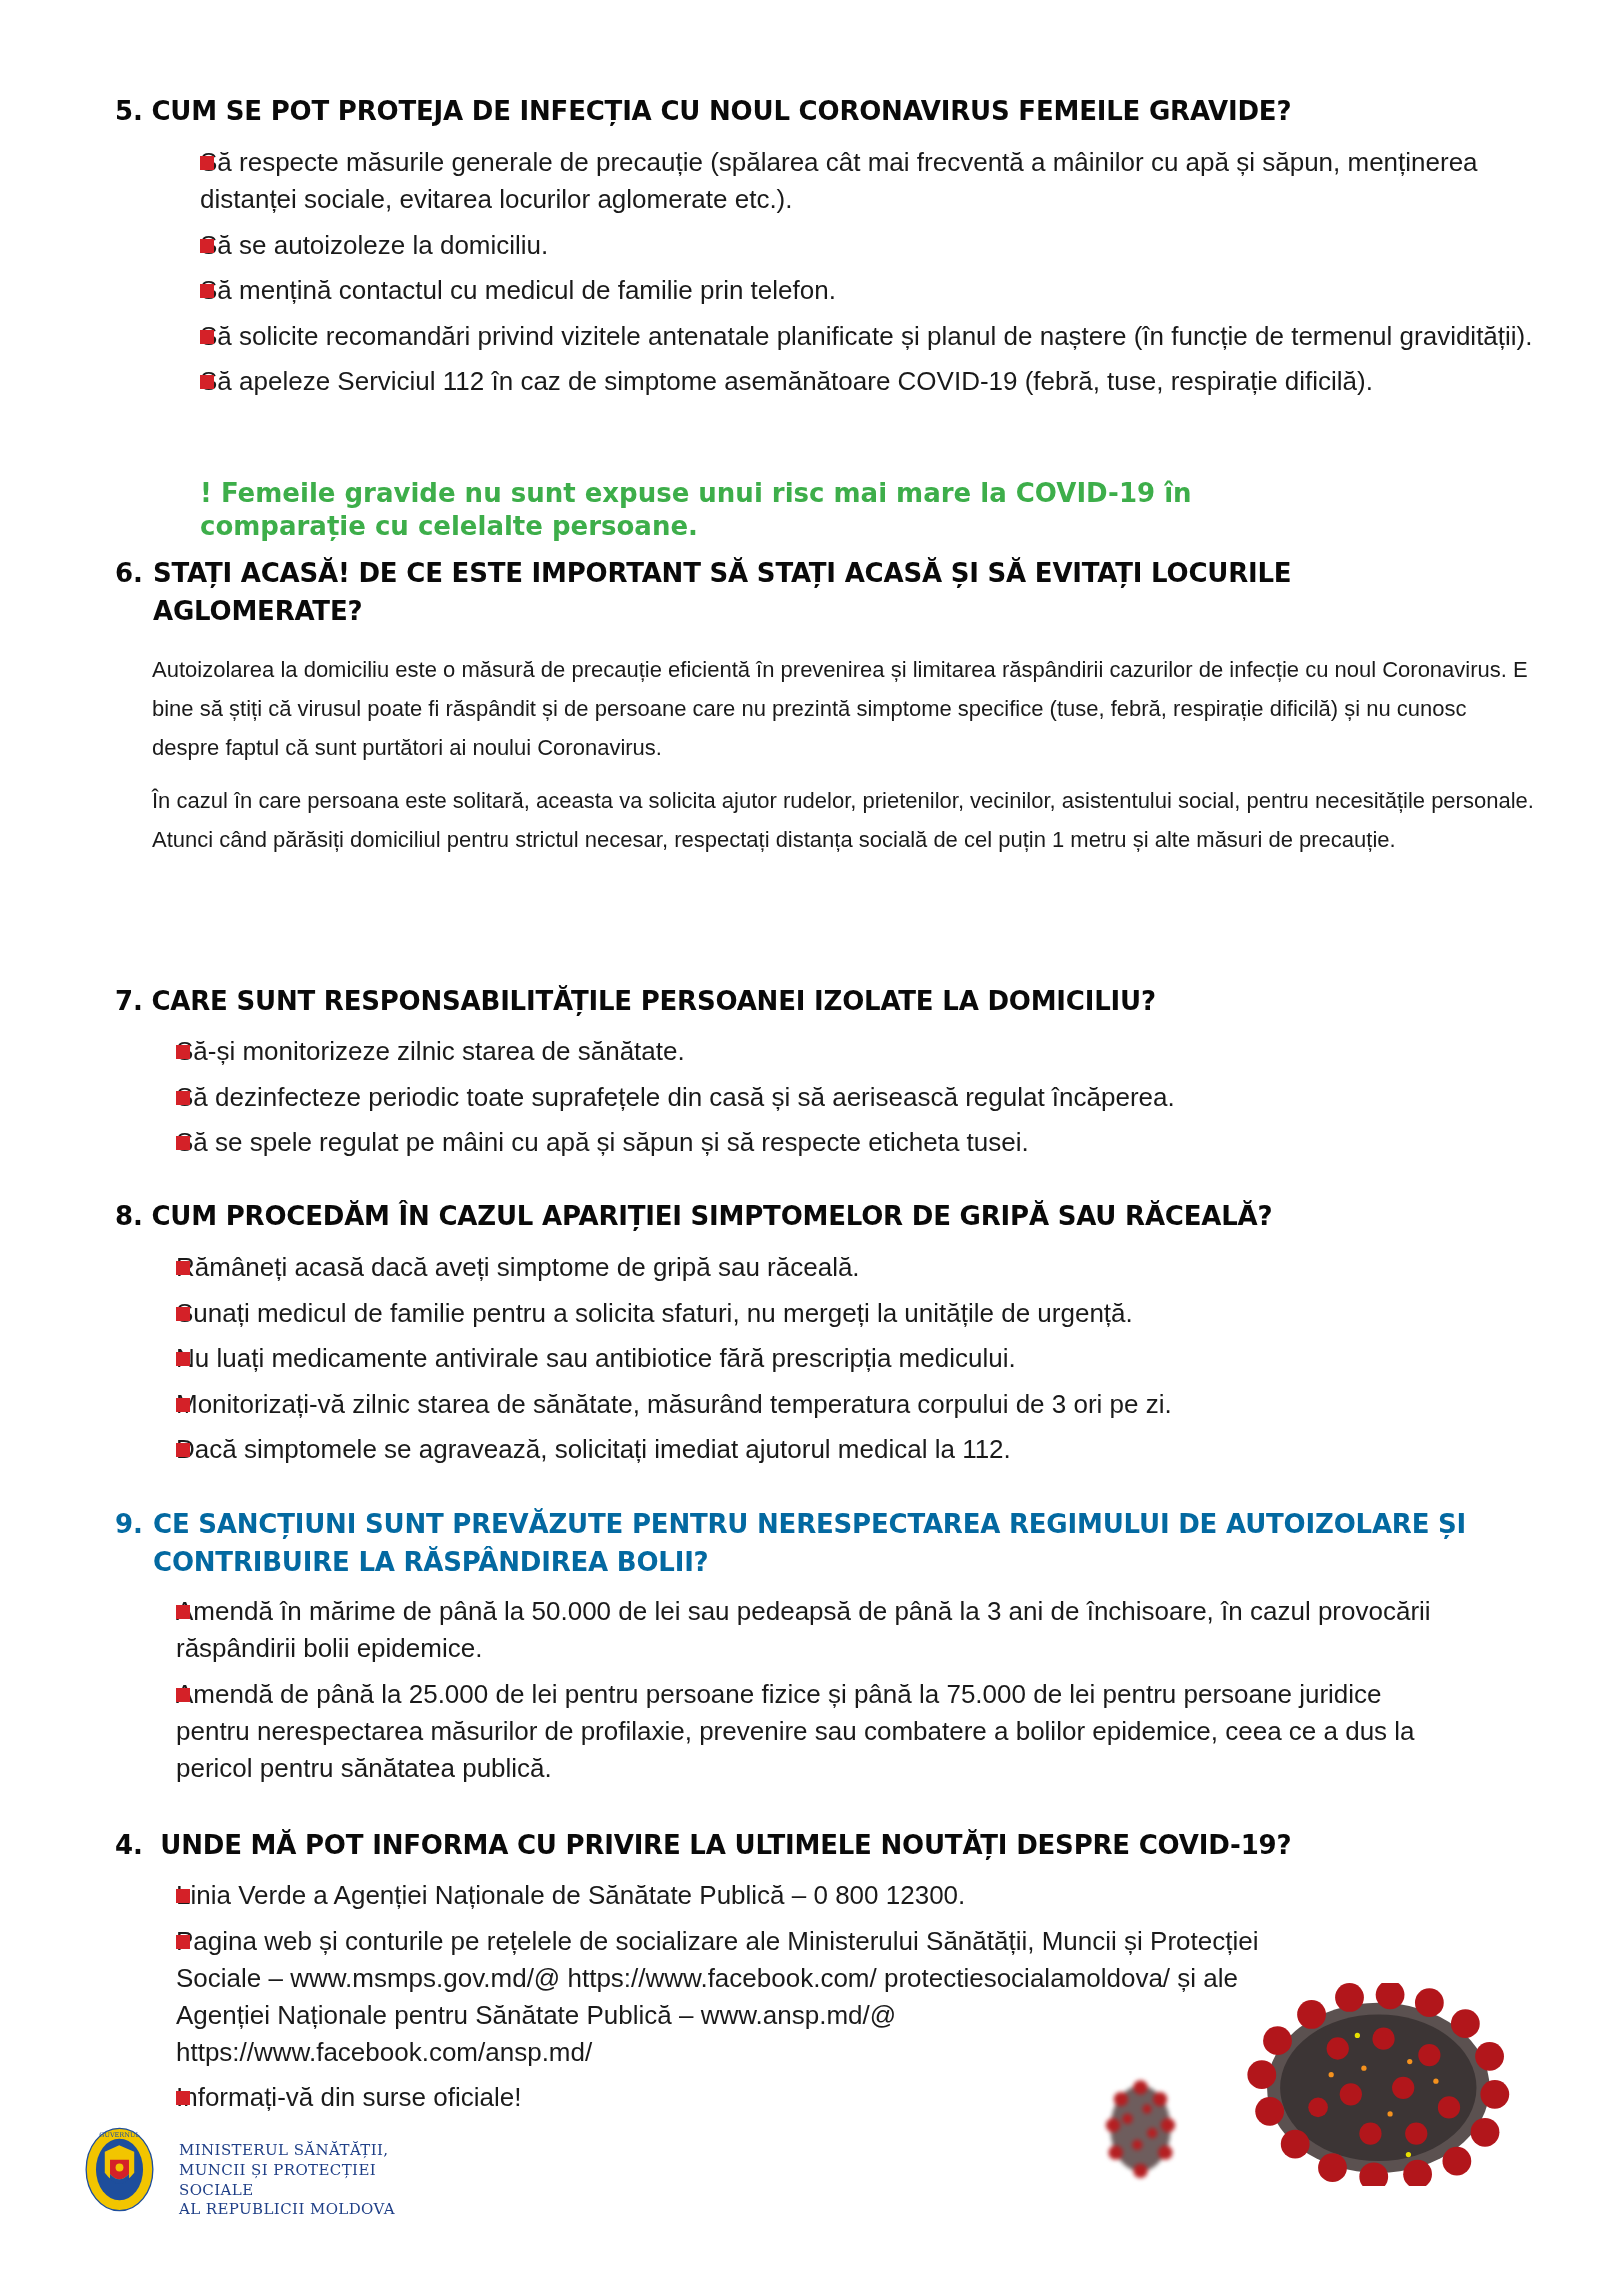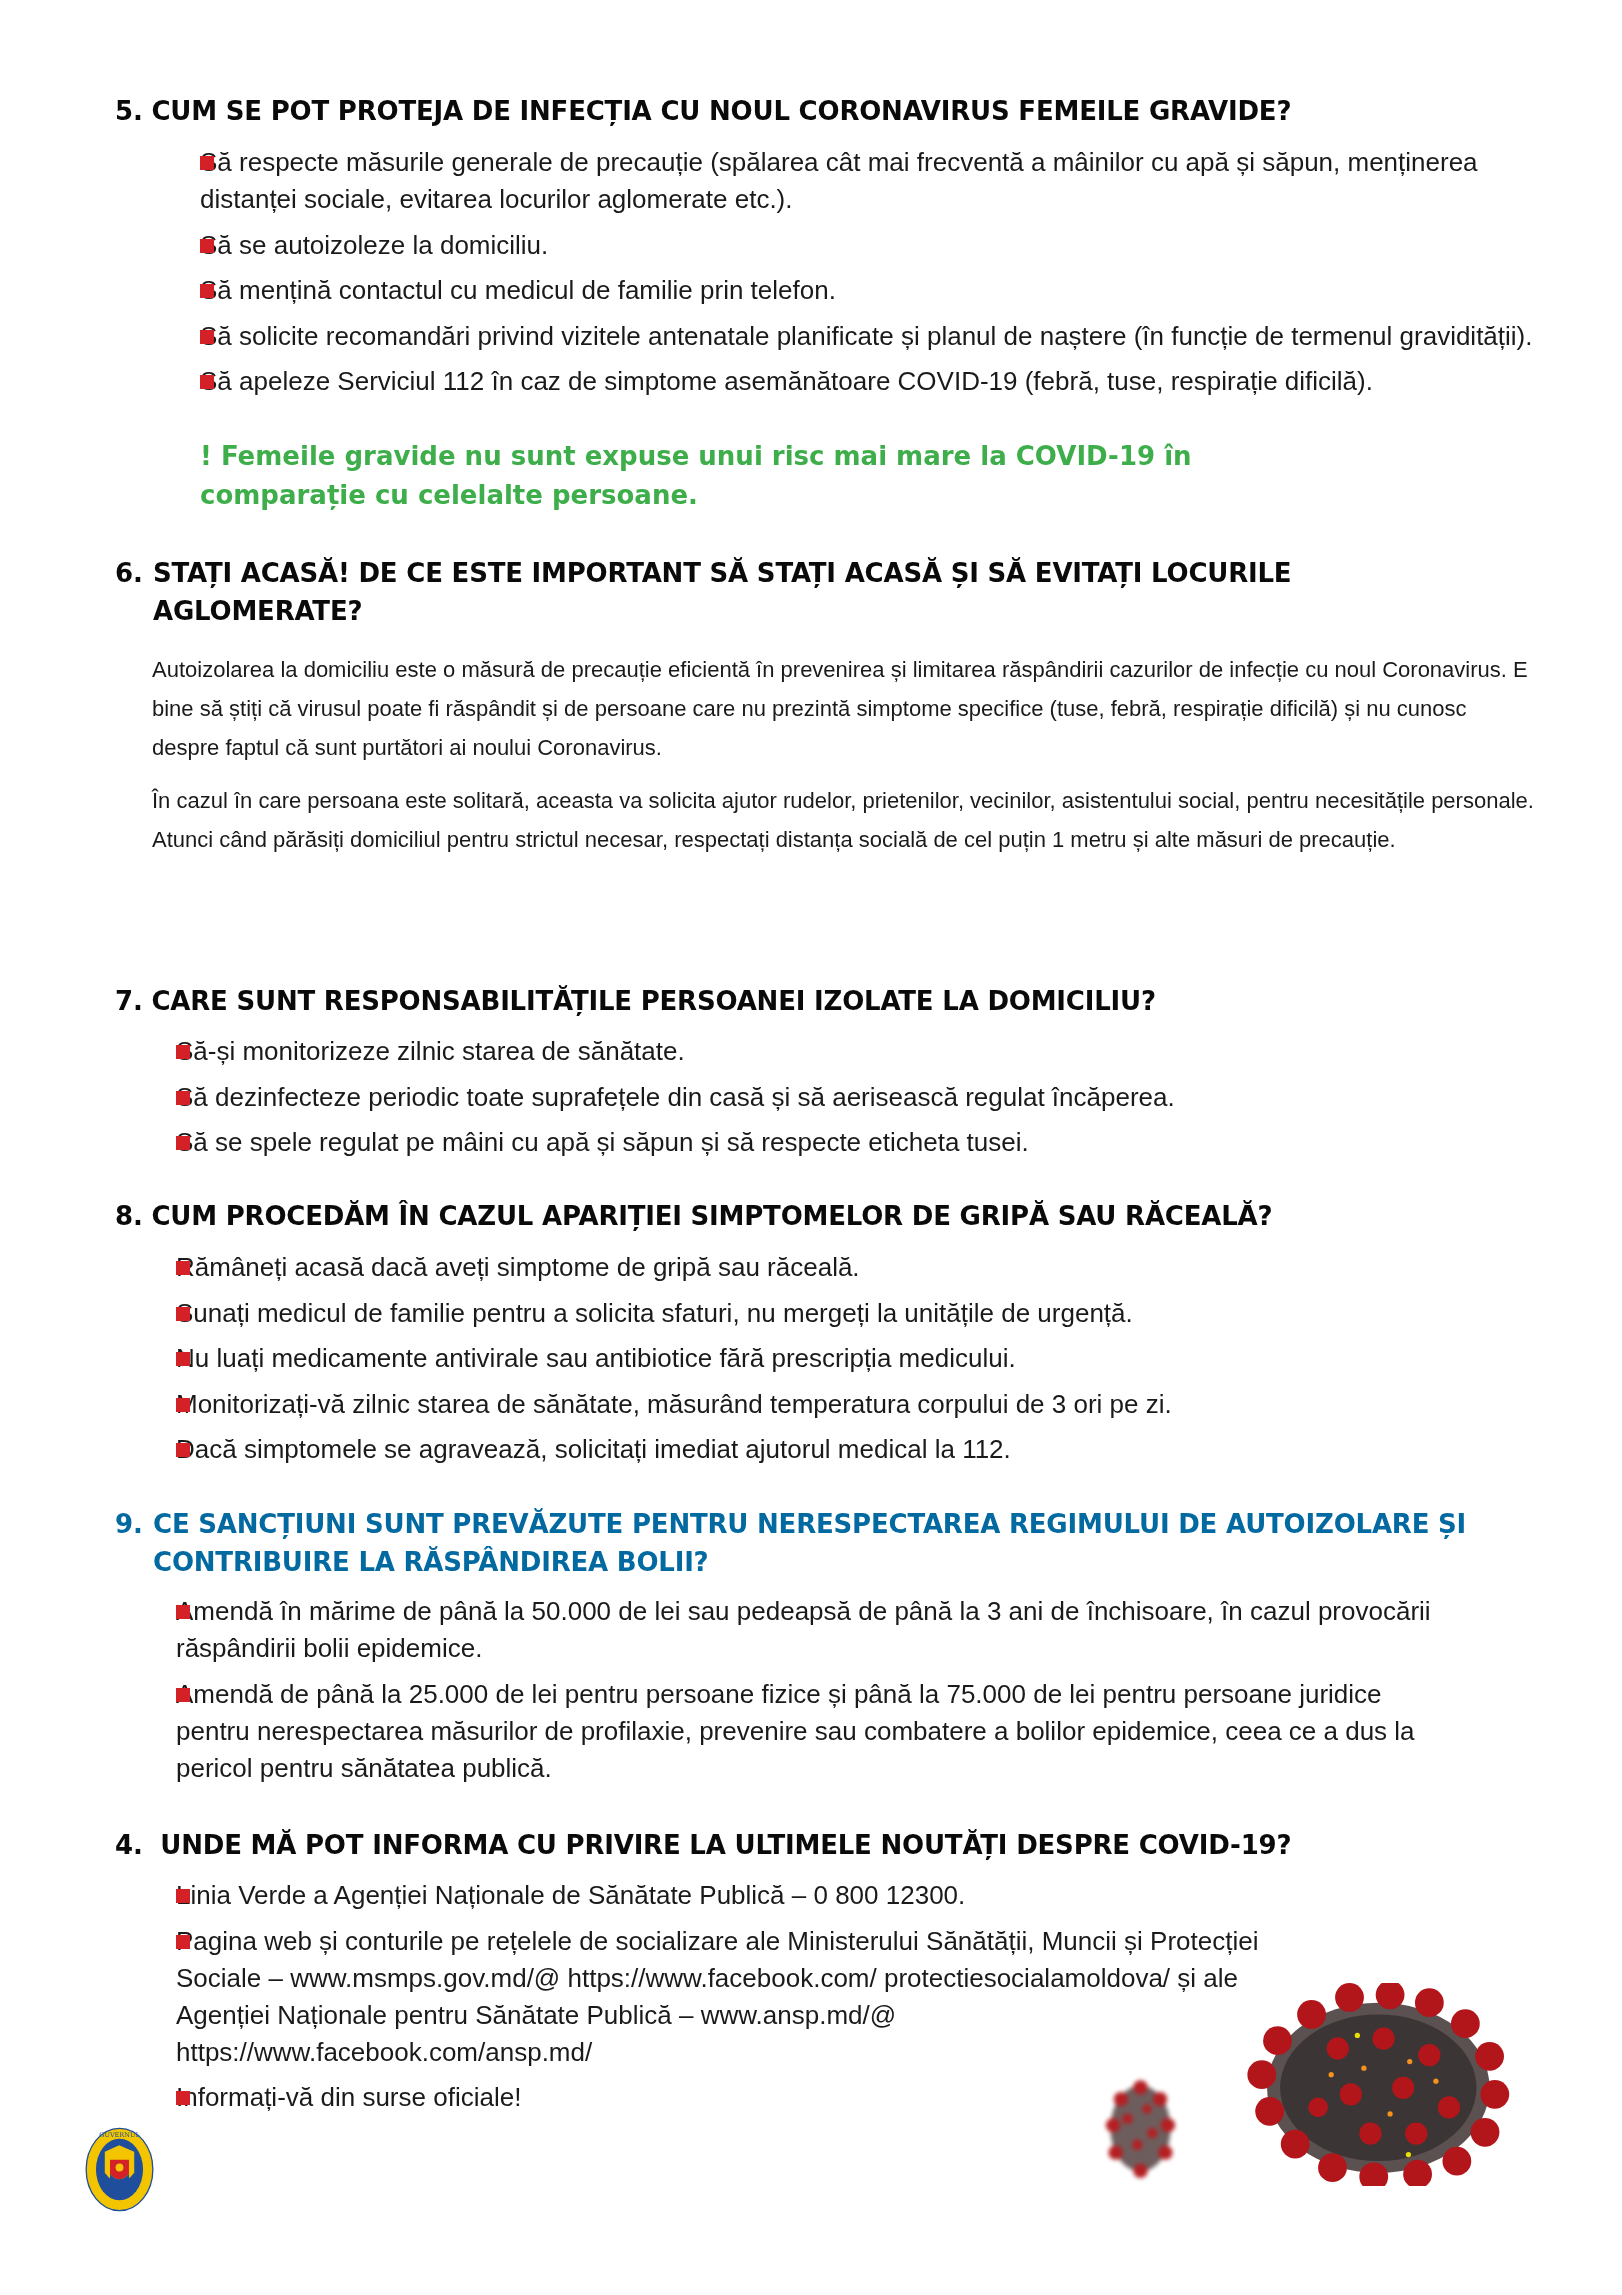--- a/index.html
+++ b/index.html
@@ -7,21 +7,21 @@
        font-family:"Liberation Sans","DejaVu Sans",sans-serif;color:#111;}
   .h{position:absolute;font-family:"DejaVu Sans","Liberation Sans",sans-serif;
      font-weight:bold;font-size:26px;line-height:38px;color:#0a0a0a;letter-spacing:-0.2px;}
   .ul{position:absolute;margin:0;padding:0;list-style:none;}
   .li{position:relative;font-size:26px;line-height:37px;color:#1a1a1a;margin-bottom:8.5px;}
   .li .sq{position:absolute;width:13.7px;height:13.7px;top:12.4px;}
   .li .tx{display:block;}
   .para{position:absolute;font-size:22px;line-height:39px;color:#1a1a1a;}
   .para p{margin:0 0 14.4px 0;}
   .green{position:absolute;font-family:"DejaVu Sans","Liberation Sans",sans-serif;
-     font-weight:bold;font-size:26px;line-height:39px;}
+     font-weight:bold;font-size:26px;line-height:33px;margin-top:40px;}
   .logo{position:absolute;left:85px;top:2127px;width:366px;height:85px;}
   .logo .emblem{position:absolute;left:0;top:0;width:69px;height:85px;}
   .logo .lines{position:absolute;left:94px;top:14.4px;font-family:"DejaVu Serif","Liberation Serif",serif;
      font-size:15px;line-height:19.6px;color:#1f3f87;letter-spacing:0.4px;}
   .virus{position:absolute;}
 </style>
 </head>
 <body>
 
 <div class="h" style="left: 115px; top: 92px; width: 1440px; color: rgb(10, 10, 10);">
@@ -142,20 +142,25 @@
 <div class="logo">
   <svg class="emblem" viewBox="0 0 105 130">
     <ellipse cx="52.5" cy="65" rx="51" ry="63" fill="#F2C500" stroke="#1E4E9C" stroke-width="2"></ellipse>
     <ellipse cx="52.5" cy="65" rx="36" ry="47" fill="#1E4E9C"></ellipse>
     <path d="M30 38 L52 28 L75 38 L75 70 Q52 100 30 70 Z" fill="#F2C500"></path>
     <path d="M38 50 L67 50 L67 72 Q52 88 38 72 Z" fill="#D42128"></path>
     <path d="M38 72 Q52 88 67 72 L67 80 Q52 94 38 80 Z" fill="#1E4E9C"></path>
     <circle cx="52.5" cy="62" r="6" fill="#F2C500"></circle>
     <text x="52.5" y="15" font-size="10" text-anchor="middle" fill="#1E4E9C" font-family="DejaVu Serif, serif">GUVERNUL</text>
   </svg>
+  <div class="lines">
+    <div>MINISTERUL SĂNĂTĂȚII,</div>
+    <div>MUNCII ȘI PROTECȚIEI SOCIALE</div>
+    <div>AL REPUBLICII MOLDOVA</div>
+  </div>
 </div>
 
 <svg class="virus" style="left:1101px;top:2073px;width:79px;height:111px;filter:blur(2px);" viewBox="0 0 120 170">
   <ellipse cx="60" cy="85" rx="46" ry="66" fill="#6e5d5d"></ellipse>
   <g fill="#b51f22">
     <circle cx="60" cy="22" r="11"></circle>
       <circle cx="30" cy="40" r="11"></circle>
       <circle cx="90" cy="40" r="11"></circle>
     <circle cx="18" cy="80" r="11"></circle>
       <circle cx="102" cy="80" r="11"></circle>

